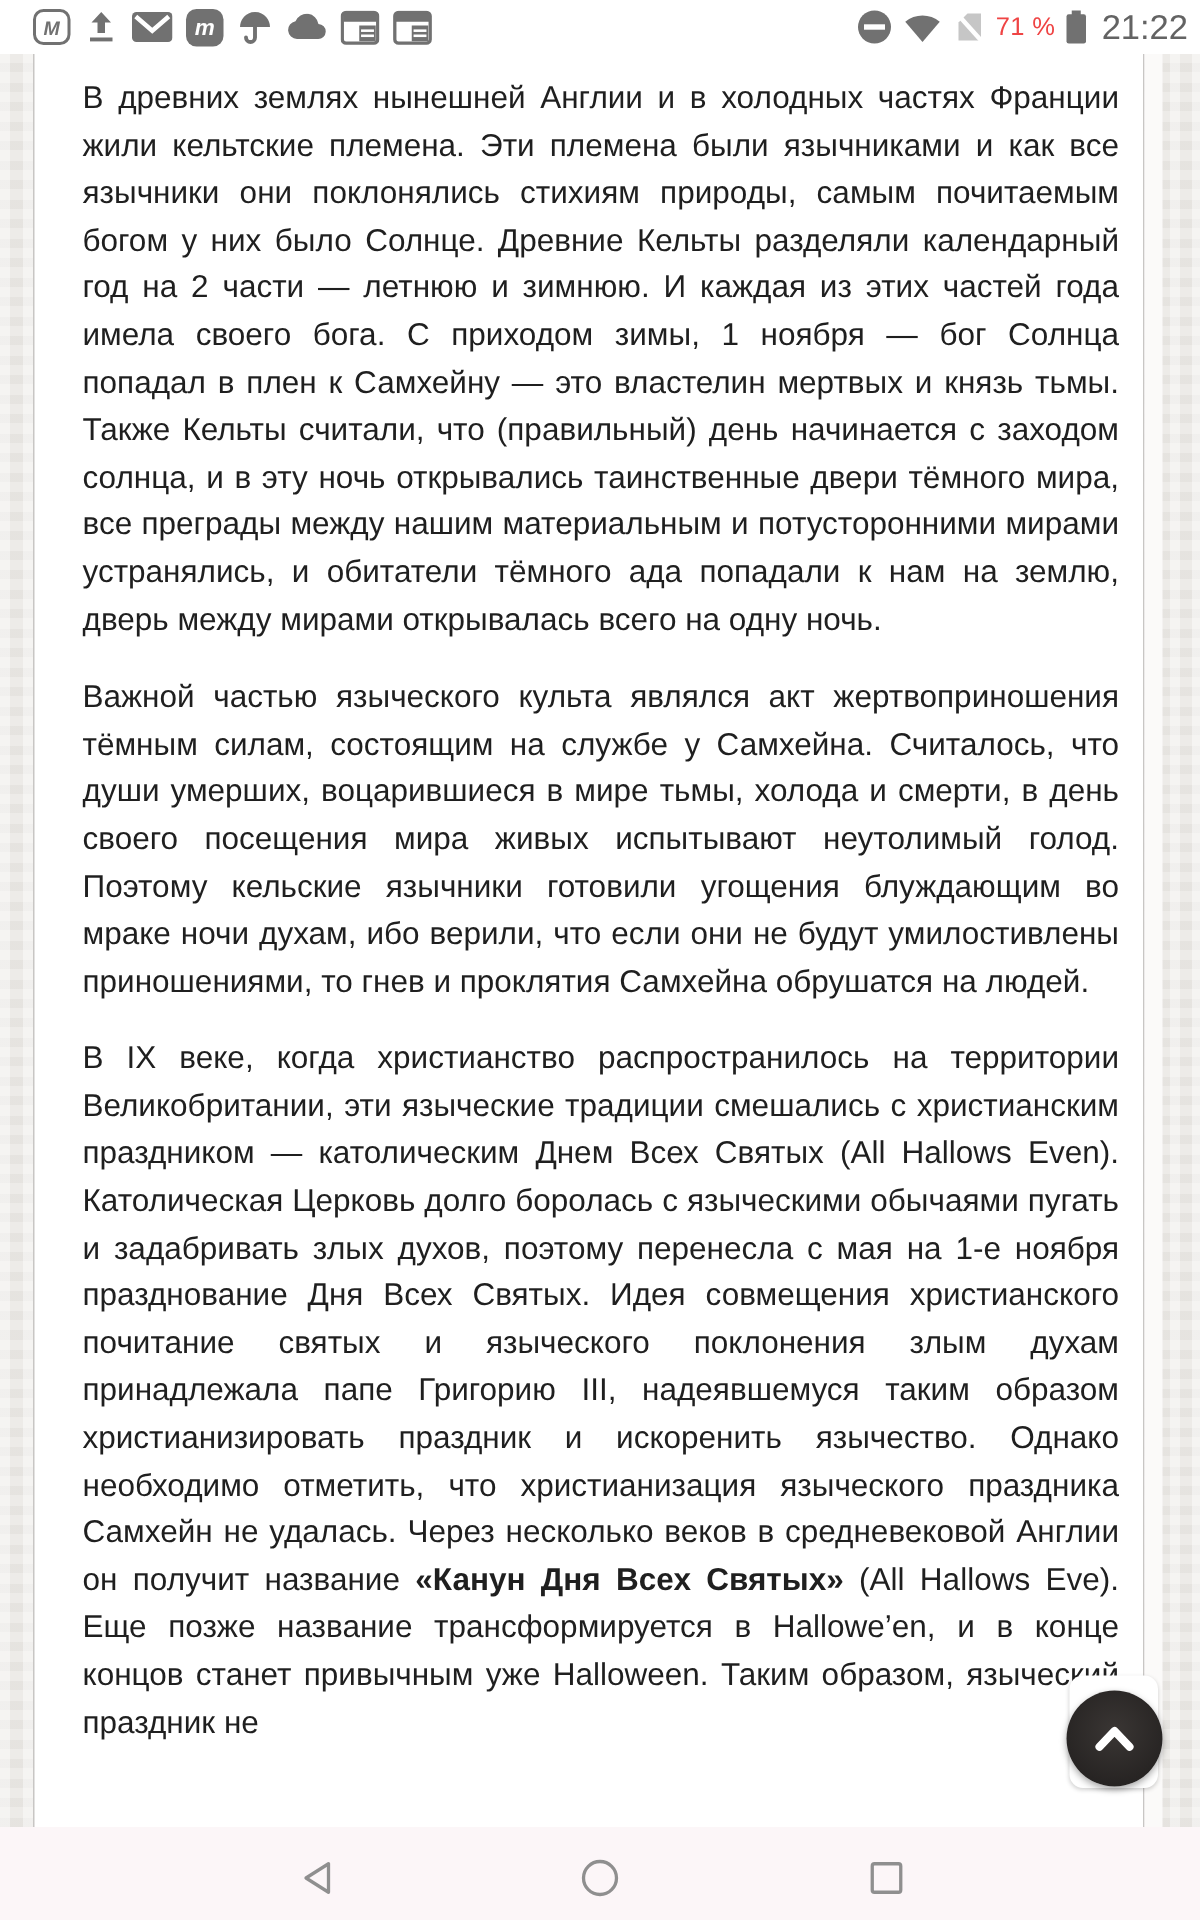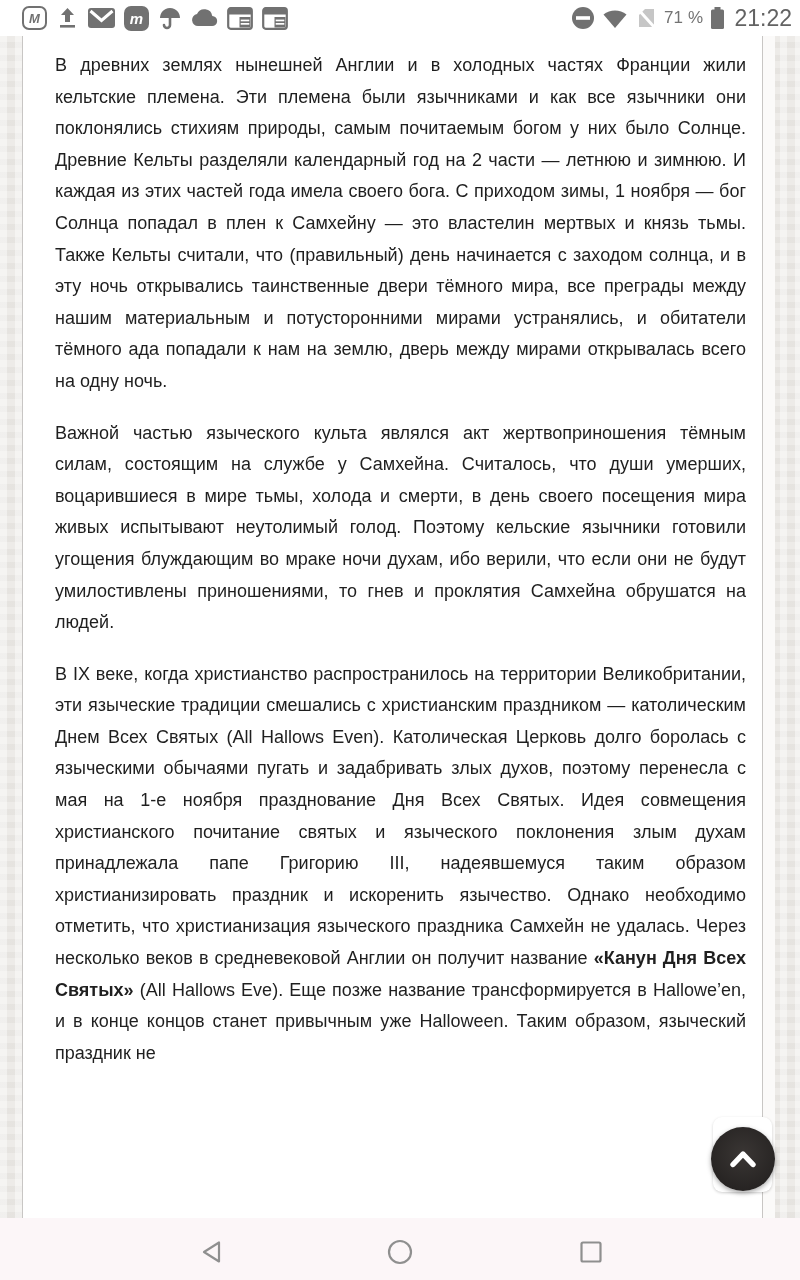--- a/index.html
+++ b/index.html
@@ -23,21 +23,21 @@
   .m-badge{
     width:25px; height:24px; border:2.5px solid #717171; border-radius:7px;
     display:flex; align-items:center; justify-content:center;
     font-weight:700; font-size:13px; color:#717171; font-style:normal;
   }
   .mailru-badge{
     width:25px; height:25px; background:#717171; border-radius:7px;
     display:flex; align-items:center; justify-content:center;
     font-weight:700; font-size:15px; color:#fff; font-style:normal; line-height:1;
   }
-  .sb-text{ font-size:17px; color:#737373; letter-spacing:.2px; }
+  .sb-text{ font-size:17px; color:#ef4444; letter-spacing:.2px; }
   .sb-time{ font-size:23px; color:#636363; margin-left:2px; }
 
   
   .viewport{
     position:absolute; top:36px; left:0; width:800px; height:1182px;
     background-color:#edebe8;
     background-image:
       repeating-linear-gradient(90deg, rgba(255,255,255,.45) 0 7px, rgba(0,0,0,0) 7px 15px),
       repeating-linear-gradient(0deg, rgba(213,210,205,.30) 0 6px, rgba(0,0,0,0) 6px 13px);
     z-index:1;
@@ -47,21 +47,21 @@
     background:#ffffff;
     border-left:1px solid #c8c6c4; border-right:1px solid #c8c6c4;
     overflow:hidden;
   }
   .right-strip{
     position:absolute; left:763px; top:0; width:12px; height:1182px;
     background:#fbfaf9;
   }
   .article{ padding:14px 16px 0 32px; }
   .article p{
-    font-size:18px; line-height:31.6px; color:#1f1f1f;
+    font-size:21px; line-height:31.6px; color:#1f1f1f;
     text-align:justify; margin:0 0 20px 0;
   }
   .article p span.bold{ font-weight:700; }
 
   
   .fab-card{
     position:absolute; left:713px; top:1117px; width:59px; height:75px;
     background:#ffffff; border-radius:9px;
     box-shadow:0 1px 3px rgba(0,0,0,.18);
     z-index:10;

